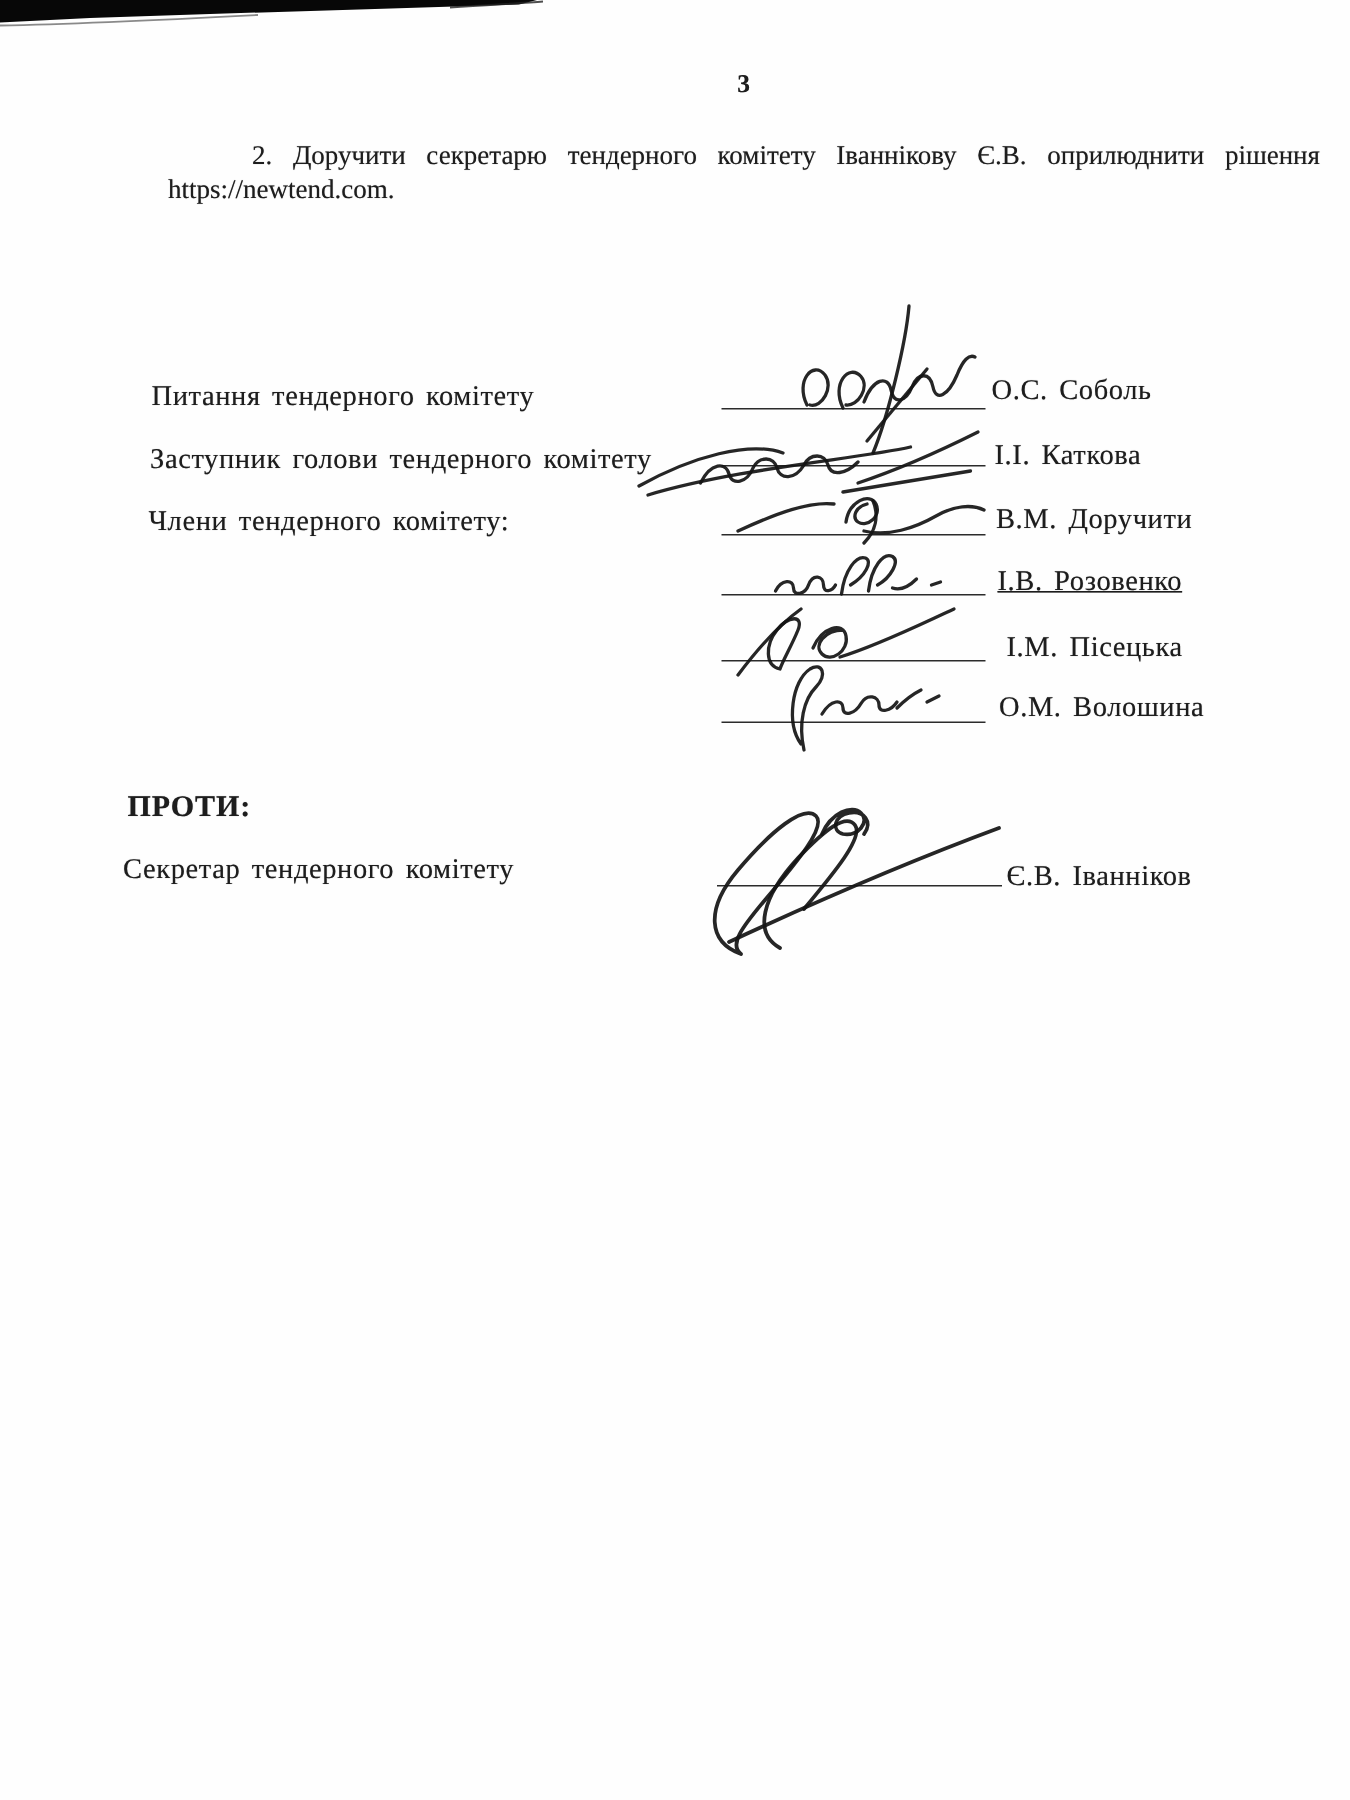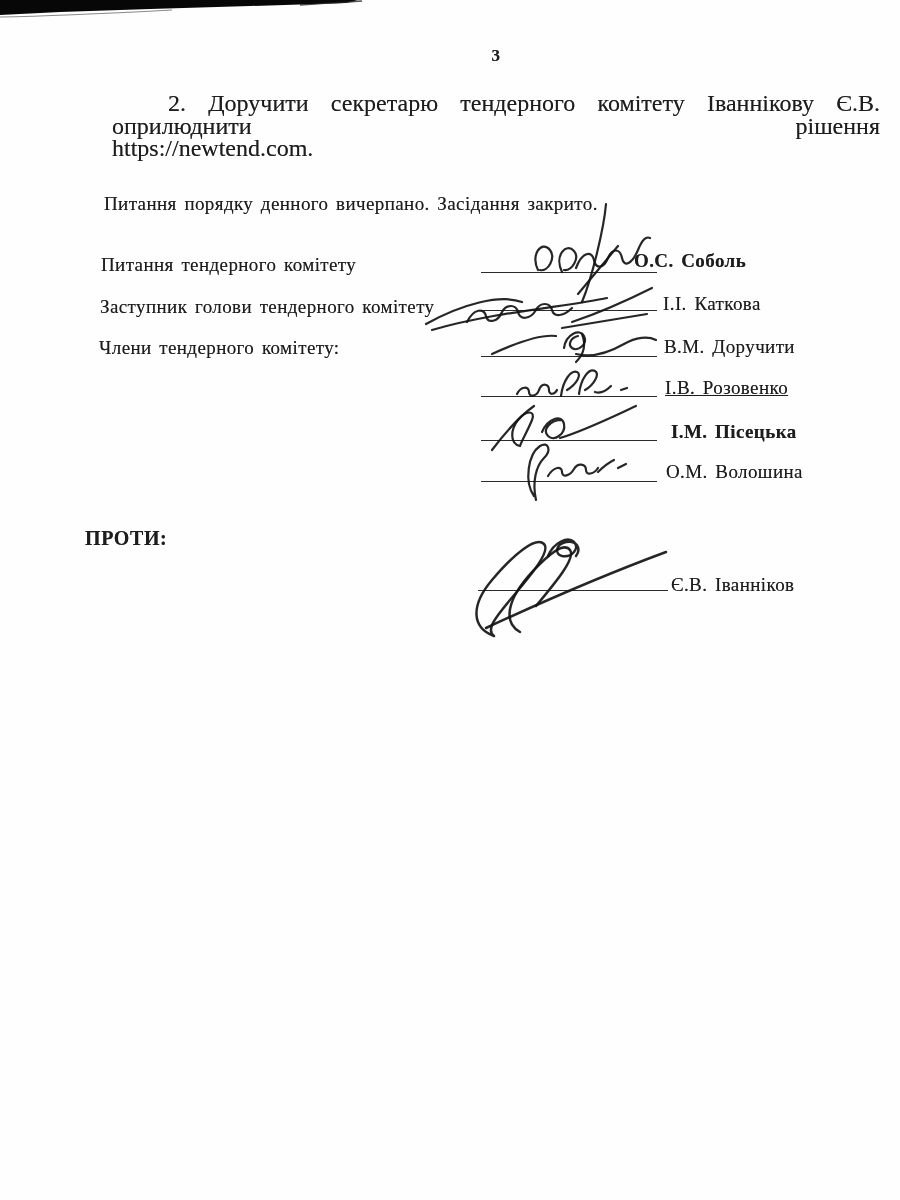--- a/index.html
+++ b/index.html
@@ -6,21 +6,21 @@
   .page{
     position:relative;
     width:900px;height:1200px;
     background:#fefefe;
     font-family:"Liberation Serif","DejaVu Serif",serif;
     color:#1d1d1d;
     overflow:hidden;
   }
   .txt{position:absolute;white-space:nowrap;font-size:19px;letter-spacing:.4px;word-spacing:2.5px;text-shadow:0 0 .5px rgba(20,20,20,.55);}
   .page-number{position:absolute;left:112px;width:768px;top:46px;text-align:center;font-size:17px;font-weight:bold;letter-spacing:.5px;text-shadow:0 0 .4px rgba(20,20,20,.5);}
-  .para{position:absolute;left:112px;top:92px;width:768px;font-size:24px;line-height:22.6px;text-shadow:0 0 .5px rgba(20,20,20,.55);}
+  .para{position:absolute;left:112px;top:92px;width:768px;font-size:18px;line-height:22.6px;text-shadow:0 0 .5px rgba(20,20,20,.55);}
   .para-line{width:100%;}
   .jline{text-align:justify;text-align-last:justify;}
   .indent{text-indent:56px;}
   .link{text-underline-offset:3px;text-decoration-thickness:1.3px;}
   .sig-line{position:absolute;height:0;border-top:1.5px solid #2b2b2b;}
   .sig{position:absolute;overflow:visible;}
   .sig path{fill:none;stroke:#141414;stroke-width:2.2;stroke-linecap:round;stroke-linejoin:round;opacity:.92;}
   .sig.heavy path{stroke-width:2.5;}
   .against-heading{position:absolute;font-weight:bold;font-size:20px;letter-spacing:.6px;word-spacing:2px;text-shadow:0 0 .5px rgba(20,20,20,.6);text-align:center;}
   .artifact{position:absolute;left:0;top:0;}
@@ -36,32 +36,31 @@
     <path d="M300,5 C330,3 350,2 362,1" stroke="#222" stroke-width="1.4" fill="none" opacity="0.8"></path>
   </svg>
 
   <div class="page-number">3</div>
 
   <div class="para">
     <div class="para-line jline indent">2. Доручити секретарю тендерного комітету Іваннікову Є.В. оприлюднити рішення</div>
     <div class="para-line"><span class="link">https://newtend.com</span><span>.</span></div>
   </div>
 
-  <div class="txt" style="left:104px;top:193px;">Питання порядку денного вичерпано. Засідання закрито.</div>
 
   <div class="txt" style="left:101px;top:254px;">Питання тендерного комітету</div>
   <div class="sig-line" style="left:481px;top:272px;width:176px;"></div>
   <svg class="sig" style="left:520px;top:198px;" width="140" height="110" viewBox="0 0 140 110">
     <path d="M18,72 C10,56 22,42 30,52 C36,60 28,74 20,72"></path>
     <path d="M42,74 C34,58 46,44 54,53 C60,60 52,73 44,72"></path>
     <path d="M86,6 C84,30 72,80 62,104"></path>
     <path d="M56,70 C62,54 72,52 74,62 C76,72 84,70 88,60 C92,50 100,50 102,60 C104,70 112,66 118,52 C122,42 126,38 130,40"></path>
     <path d="M58,96 L98,48"></path>
   </svg>
-  <div class="txt" style="left:634px;top:250px;font-weight:bold;">О.С. Соболь</div>
+  <div class="txt" style="left:661px;top:250px;">О.С. Соболь</div>
 
   <div class="txt" style="left:100px;top:296px;">Заступник голови тендерного комітету</div>
   <div class="sig-line" style="left:481px;top:310px;width:176px;"></div>
   <svg class="sig" style="left:422px;top:282px;" width="235" height="52" viewBox="0 0 235 52">
     <path d="M4,42 C40,22 78,12 100,20"></path>
     <path d="M10,48 C70,30 150,24 185,16"></path>
     <path d="M45,40 C52,26 62,26 64,34 C66,42 76,40 80,30 C84,22 94,22 96,30 C98,38 108,38 114,28 C118,20 128,20 130,28 C132,36 142,34 150,26"></path>
     <path d="M150,40 C180,30 210,16 230,6"></path>
     <path d="M140,46 L225,32"></path>
   </svg>
@@ -87,32 +86,33 @@
   </svg>
   <div class="txt" style="left:665px;top:377px;text-decoration:underline;">І.В. Розовенко</div>
 
   <div class="sig-line" style="left:481px;top:440px;width:176px;"></div>
   <svg class="sig" style="left:486px;top:398px;" width="155" height="58" viewBox="0 0 155 58">
     <path d="M6,52 C18,36 34,18 48,8"></path>
     <path d="M34,48 C24,46 24,32 32,22 C40,12 50,12 46,22 C42,32 36,42 34,48"></path>
     <path d="M56,34 C62,20 76,16 78,26 C80,36 68,44 62,38 C56,32 64,22 76,22"></path>
     <path d="M74,40 C100,32 128,18 150,8"></path>
   </svg>
-  <div class="txt" style="left:671px;top:421px;font-weight:bold;">І.М. Пісецька</div>
+  <div class="txt" style="left:671px;top:421px;">І.М. Пісецька</div>
 
   <div class="sig-line" style="left:481px;top:481px;width:176px;"></div>
   <svg class="sig" style="left:512px;top:438px;" width="118" height="66" viewBox="0 0 118 66">
     <path d="M22,58 C12,44 16,16 28,8 C36,3 40,12 32,20 C24,28 20,44 24,62"></path>
     <path d="M36,38 C42,28 50,28 50,34 C50,40 58,38 62,31 C66,24 74,26 74,32 C74,38 82,36 86,30"></path>
     <path d="M86,34 C92,28 98,24 102,22"></path>
     <path d="M106,30 L114,26"></path>
   </svg>
   <div class="txt" style="left:666px;top:461px;">О.М. Волошина</div>
 
   <div class="against-heading" style="left:85px;top:527px;">ПРОТИ:</div>
+  <div class="txt" style="left:82px;top:569px;">Секретар тендерного комітету</div>
   <div class="sig-line" style="left:478px;top:590px;width:190px;"></div>
   <svg class="sig heavy" style="left:452px;top:528px;" width="220" height="112" viewBox="0 0 220 112">
     <path d="M42,108 C20,100 18,78 40,52 C62,26 84,8 92,16 C99,23 80,46 58,72 C42,91 34,102 42,108"></path>
     <path d="M68,104 C50,94 56,70 80,44 C98,25 112,14 118,22 C124,30 104,54 84,78"></path>
     <path d="M96,28 C102,14 116,8 122,14 C128,20 120,30 110,28 C102,26 104,16 114,14 C124,12 130,20 124,28"></path>
     <path d="M34,100 C90,74 160,44 214,24"></path>
   </svg>
   <div class="txt" style="left:671px;top:574px;">Є.В. Іванніков</div>
 
 </div>

